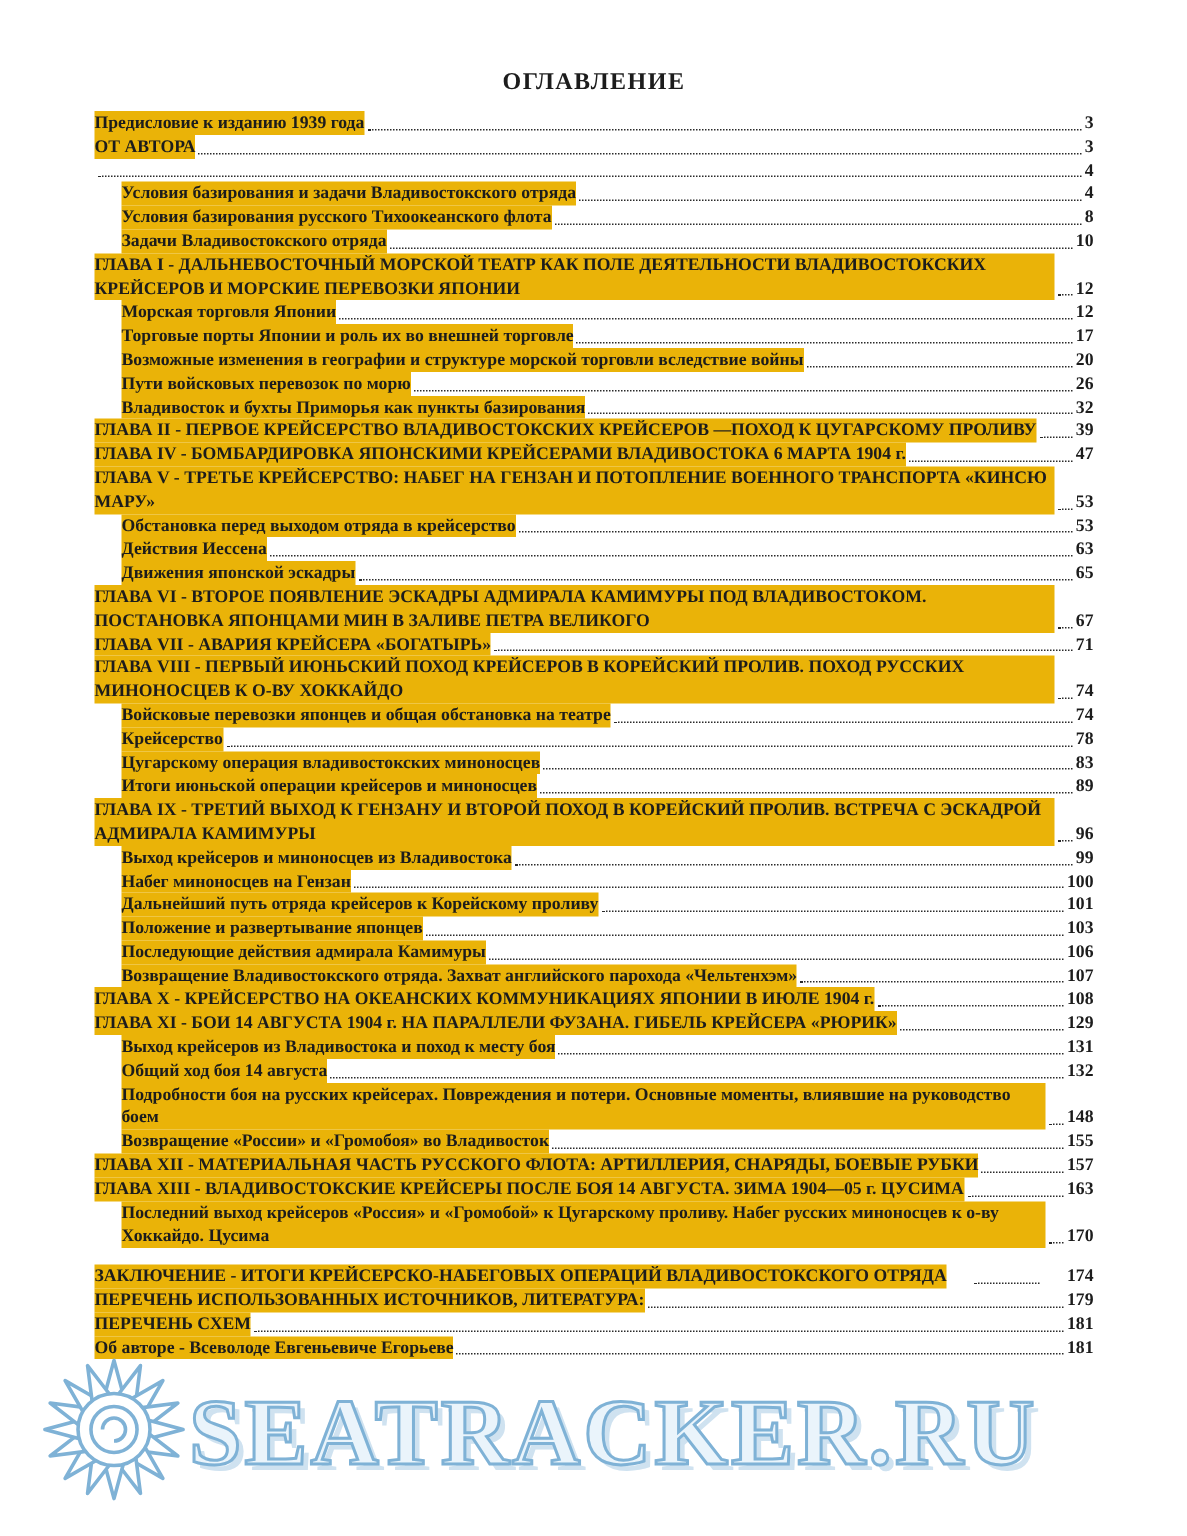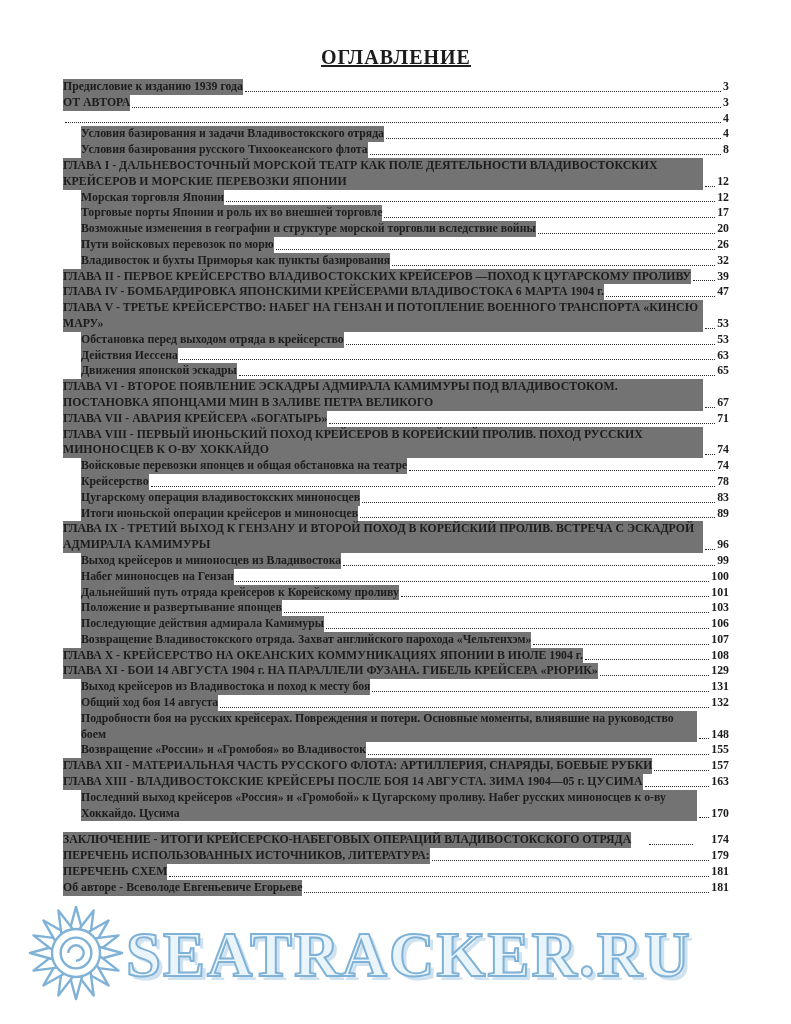--- a/index.html
+++ b/index.html
@@ -14,35 +14,34 @@
   }
   .toc {
     position: absolute;
     left: 63px;
     right: 62px;
     top: 46px;
   }
   .toc-title {
     margin: 0 0 10px 0;
     text-align: center;
-    font-size: 20px;
+    font-size: 16px;
     font-weight: 700;
     letter-spacing: 1px;
-    text-decoration: underline;
   }
   .entry {
     display: flex;
     align-items: flex-end;
     font-size: 11.8px;
     font-weight: 700;
     line-height: 15.8px;
   }
   .entry.sub { padding-left: 18px; }
   .entry.gap-before { margin-top: 11px; gap: 16px; }
-  .label { background: #737373; }
+  .label { background: #eab308; }
   .dots {
     flex: 1 1 auto;
     min-width: 10px;
     border-bottom: 1.6px dotted #2a2a2a;
     margin: 0 2px 3px 2px;
   }
   .page-num { white-space: nowrap; }
   .watermark {
     position: absolute;
     left: 2px;
@@ -94,20 +93,25 @@
         </div>
         <div class="entry sub">
           <span class="label">Условия базирования и задачи Владивостокского отряда</span>
           <span class="dots"></span>
           <span class="page-num">4</span>
         </div>
         <div class="entry sub">
           <span class="label">Условия базирования русского Тихоокеанского флота</span>
           <span class="dots"></span>
           <span class="page-num">8</span>
+        </div>
+        <div class="entry sub">
+          <span class="label">Задачи Владивостокского отряда</span>
+          <span class="dots"></span>
+          <span class="page-num">10</span>
         </div>
         <div class="entry">
           <span class="label">ГЛАВА I - ДАЛЬНЕВОСТОЧНЫЙ МОРСКОЙ ТЕАТР КАК ПОЛЕ ДЕЯТЕЛЬНОСТИ ВЛАДИВОСТОКСКИХ КРЕЙСЕРОВ И МОРСКИЕ ПЕРЕВОЗКИ ЯПОНИИ</span>
           <span class="dots"></span>
           <span class="page-num">12</span>
         </div>
         <div class="entry sub">
           <span class="label">Морская торговля Японии</span>
           <span class="dots"></span>
           <span class="page-num">12</span>

